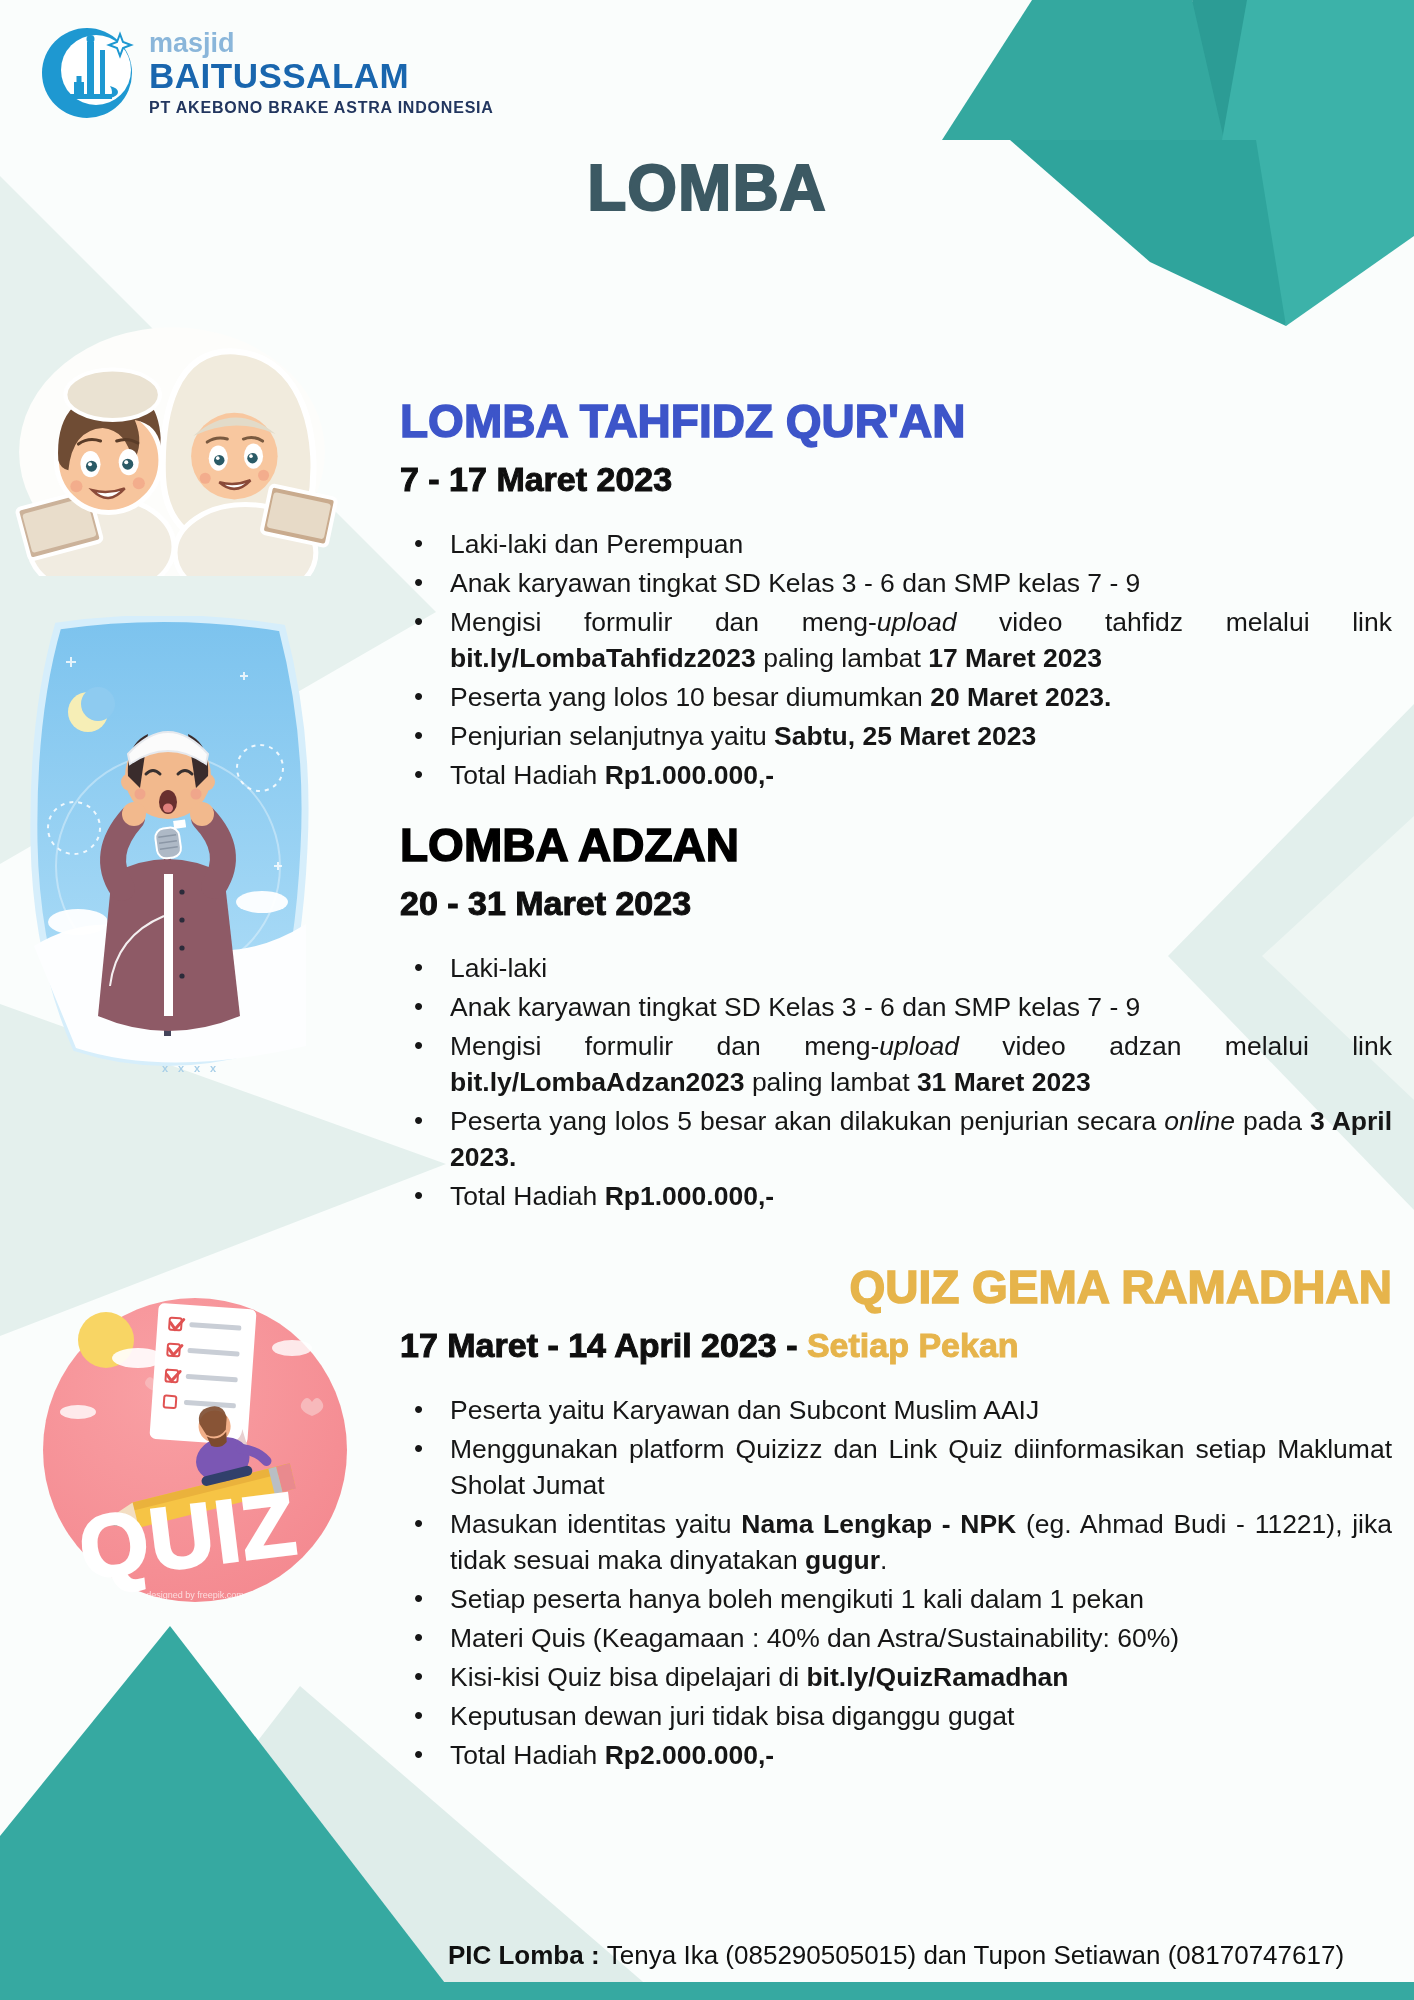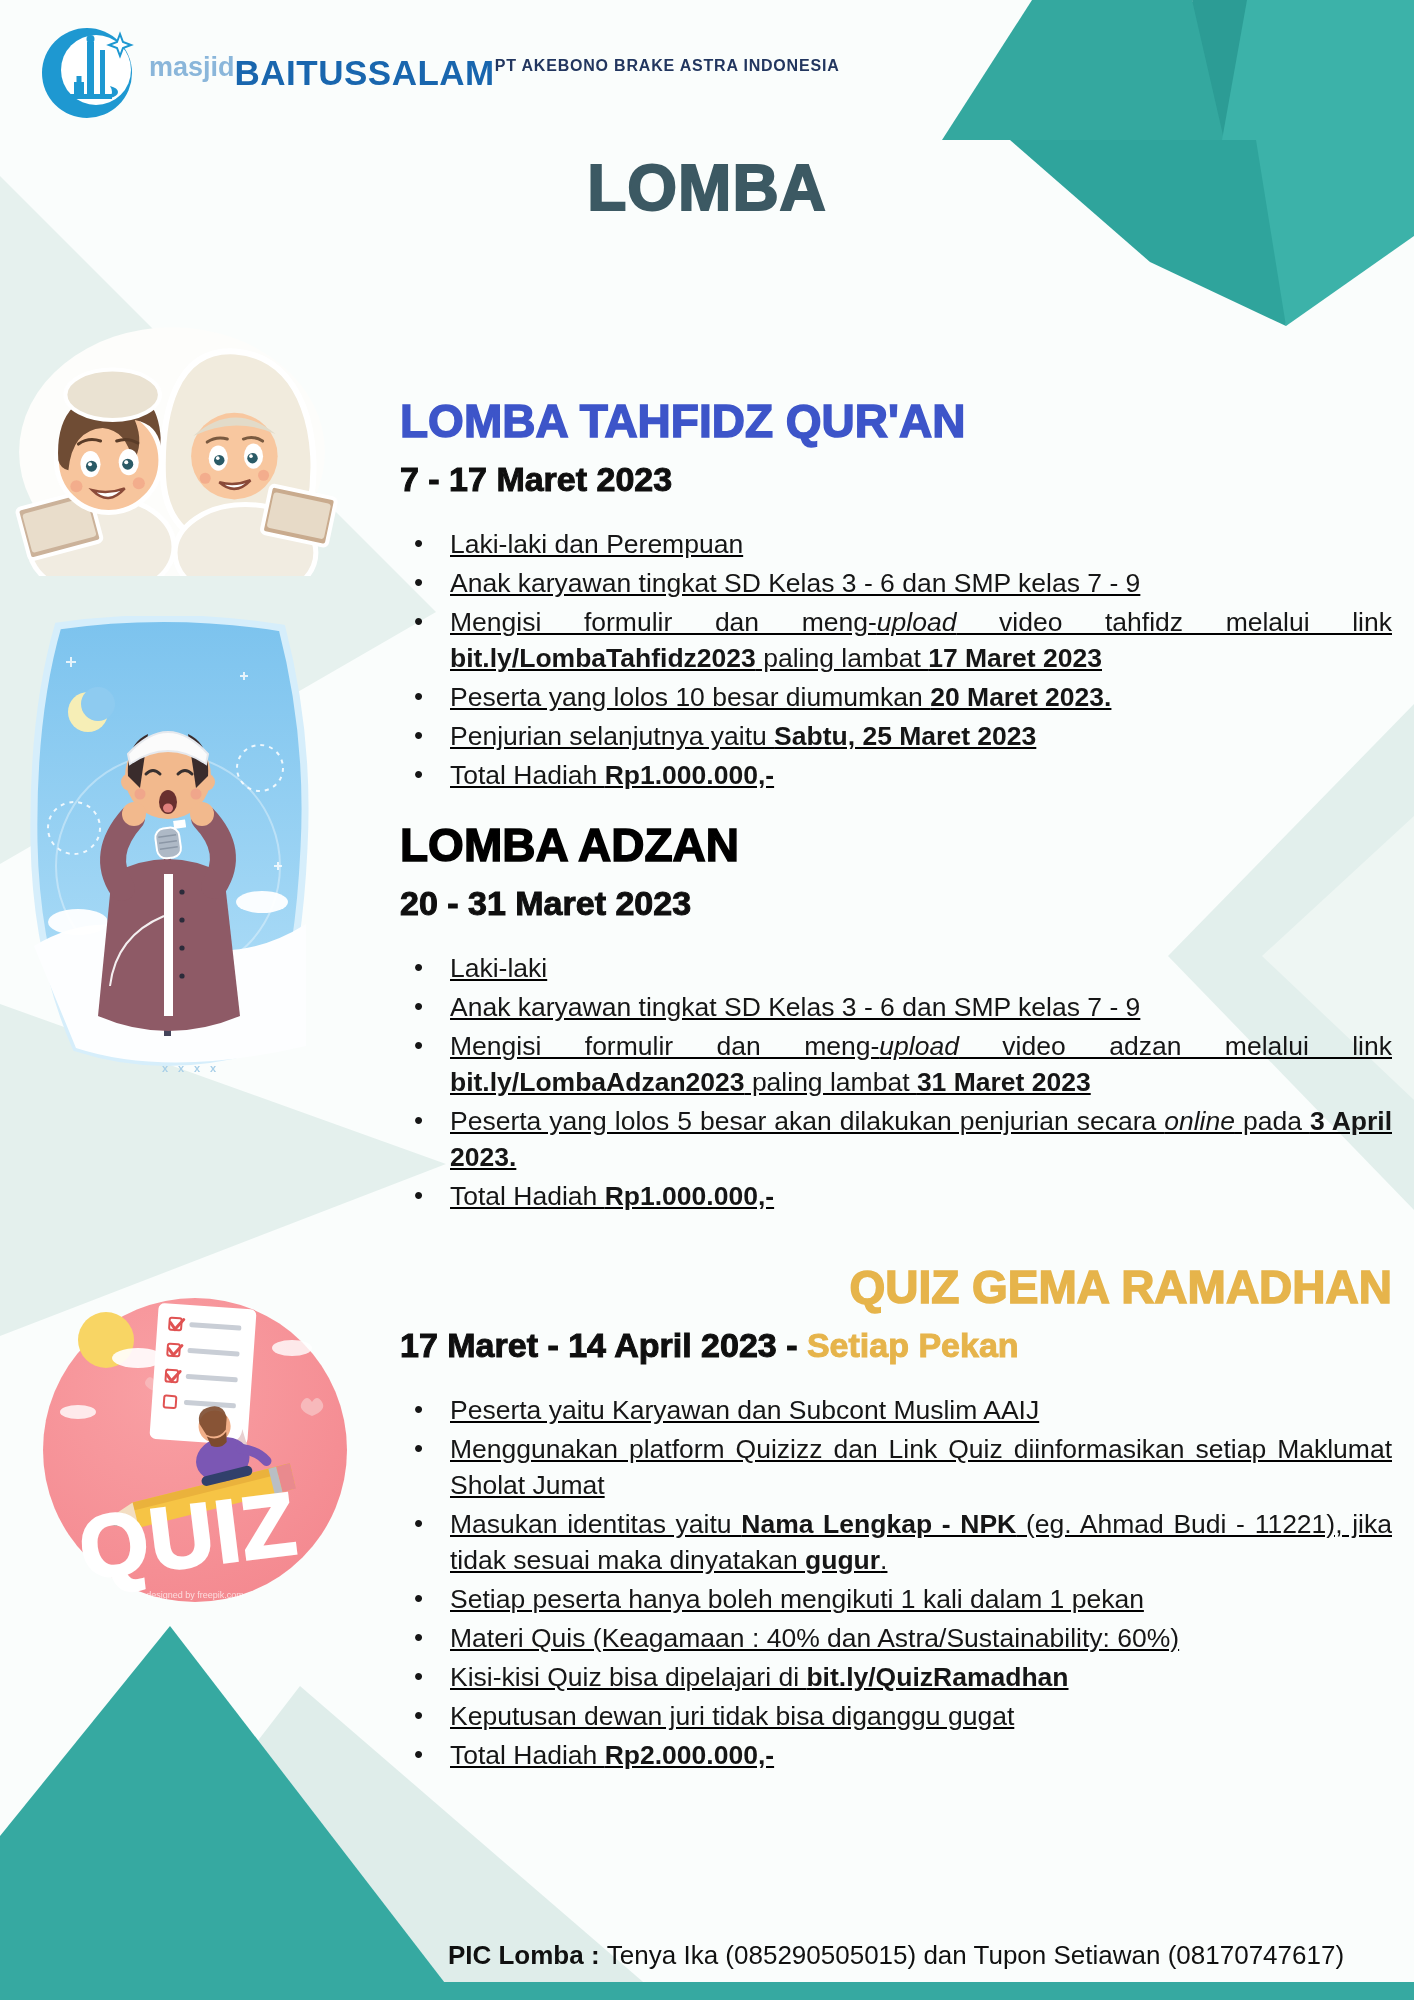--- a/index.html
+++ b/index.html
@@ -9,38 +9,38 @@
     font-family:"Liberation Sans",sans-serif;
     -webkit-font-smoothing:antialiased;
   }
   #decor{position:absolute;inset:0;z-index:0;}
   .illus{position:absolute;z-index:1;}
   #illus-kids{left:6px;top:292px;width:332px;height:284px;}
   #illus-adzan{left:26px;top:616px;width:288px;height:470px;}
   #illus-quiz{left:34px;top:1284px;width:322px;height:332px;}
 
   .logo{position:absolute;top:26px;left:40px;display:flex;align-items:center;gap:14px;z-index:2;}
-  .logo-text{display:flex;flex-direction:row;}
+  .logo-text{display:flex;flex-direction:column;}
   .logo-l1{font-size:27px;font-weight:bold;color:#8ab6da;line-height:1;}
   .logo-l2{font-size:35px;font-weight:800;color:#1966ae;line-height:1.1;letter-spacing:.5px;}
   .logo-l3{font-size:16px;font-weight:bold;color:#22365f;letter-spacing:.8px;margin-top:3px;}
 
   .title{
     position:absolute;top:148px;left:0;width:100%;text-align:center;z-index:2;
     color:#3c5963;font-weight:800;font-size:64px;line-height:80px;letter-spacing:1px;
     -webkit-text-stroke:2px #3c5963;
   }
 
   .section{position:absolute;left:400px;width:992px;z-index:2;}
   #section-tahfidz{top:394px;}
   #section-adzan{top:818px;}
   #section-quiz{top:1260px;}
   .sec-heading{font-size:46px;font-weight:800;line-height:54px;-webkit-text-stroke:1.5px currentColor;}
   .sec-date{font-size:34px;font-weight:800;color:#0f0f0f;line-height:42px;margin-top:10px;-webkit-text-stroke:1px currentColor;}
-  .bullets{margin:26px 0 0;padding:0;list-style:none;text-decoration:underline;}
+  .bullets{margin:26px 0 0;padding:0;list-style:none;}
   .bullets li{
     position:relative;padding-left:50px;font-size:26.5px;line-height:36px;
     margin-bottom:3px;color:#161616;text-align:justify;
   }
   .bullets li::before{content:"\2022";position:absolute;left:14px;top:-1px;font-size:26px;color:#161616;}
   .seg.b{font-weight:bold;text-align:right;}
   .seg.i{font-style:italic;}
 
   .footer{
     position:absolute;left:400px;width:992px;top:1938px;z-index:2;

